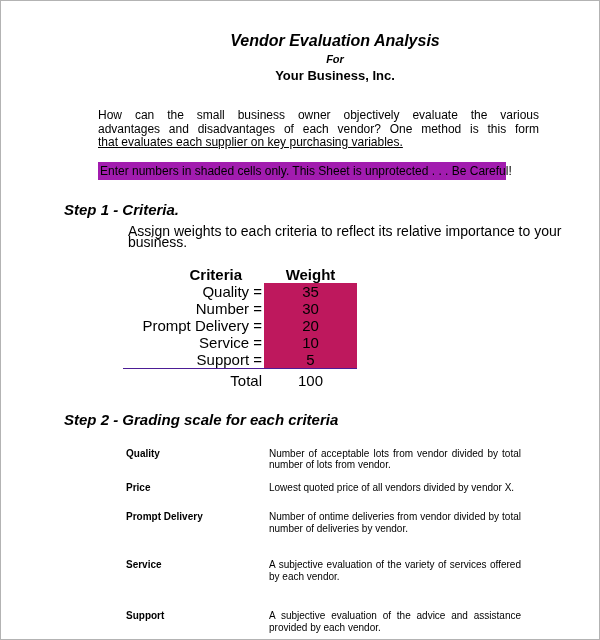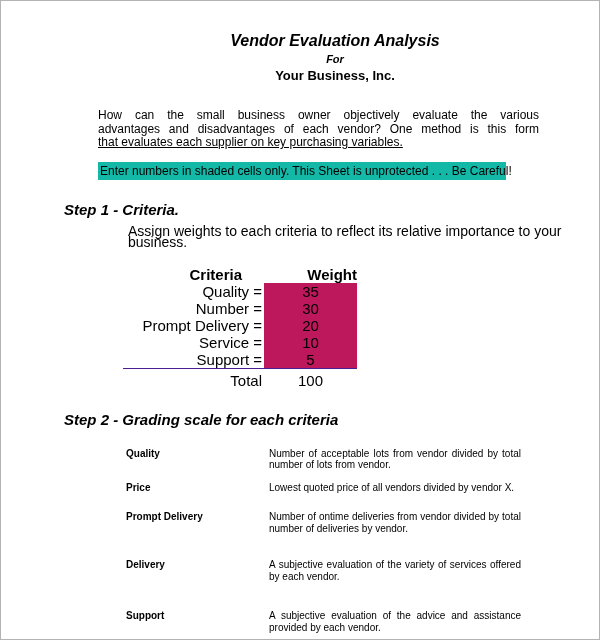--- a/index.html
+++ b/index.html
@@ -19,33 +19,33 @@
   .doc-subtitle { margin: 3px 0 0; font-size: 11px; line-height: 13px; font-weight: bold; font-style: italic; }
   .doc-company { margin: 2px 0 0; font-size: 13px; line-height: 15px; font-weight: bold; }
 
   
   .intro { margin: 26px 60px 0 97px; font-size: 12px; line-height: 13.5px; }
   .jline { text-align: justify; text-align-last: justify; }
   .jline-last { text-align: left; text-decoration: underline; }
 
   
   .warning { margin: 15px 60px 0 97px; font-size: 12px; line-height: 13px; white-space: nowrap; }
-  .warning .hl { background: #14b8a6; padding: 2px 0 2px 2px; }
+  .warning .hl { background: #a21caf; padding: 2px 0 2px 2px; }
 
   
   .step-heading { margin: 23px 0 0 63px; font-size: 15px; line-height: 18px; font-weight: bold; font-style: italic; }
   .step-heading.second { margin-top: 22px; }
   .instruction { margin: 7px 0 0 127px; font-size: 14px; line-height: 11px; }
 
   
   .weights-table { margin: 18px 0 0 122px; border-collapse: collapse; font-size: 15px; }
   .weights-table th, .weights-table td { padding: 0; font-weight: normal; }
   .weights-table th { font-weight: bold; height: 16px; vertical-align: middle; }
   th.col-criteria { width: 141px; text-align: right; padding-right: 22px; }
-  th.col-weight   { width: 93px;  text-align: right; }
+  th.col-weight   { width: 93px;  text-align: center; }
   td.row-label  { text-align: right; height: 15px; padding-right: 2px; vertical-align: middle; }
   td.weight-cell { text-align: center; background: #be185d; vertical-align: middle; }
   tr.rule-row td { border-bottom: 1px solid #4c1d95; }
   td.total-label { text-align: right; height: 16px; padding-right: 2px; padding-top: 3px; vertical-align: middle; }
   td.total-value { text-align: center; padding-top: 3px; vertical-align: middle; }
 
   
   .definitions { margin: 19px 78px 0 125px; }
   .def-row { display: flex; }
   .def-row.gap1 { margin-top: 11px; }
@@ -121,21 +121,21 @@
     </div>
     <div class="def-row gap1">
       <div class="def-term">Price</div>
       <div class="def-desc">Lowest quoted price of all vendors divided by vendor X.</div>
     </div>
     <div class="def-row gap2">
       <div class="def-term">Prompt Delivery</div>
       <div class="def-desc">Number of ontime deliveries from vendor divided by total number of deliveries by vendor.</div>
     </div>
     <div class="def-row gap3">
-      <div class="def-term">Delivery</div>
+      <div class="def-term">Service</div>
       <div class="def-desc">A subjective evaluation of the variety of services offered by each vendor.</div>
     </div>
     <div class="def-row gap4">
       <div class="def-term">Support</div>
       <div class="def-desc">A subjective evaluation of the advice and assistance provided by each vendor.</div>
     </div>
   </div>
 
 </div>
 

